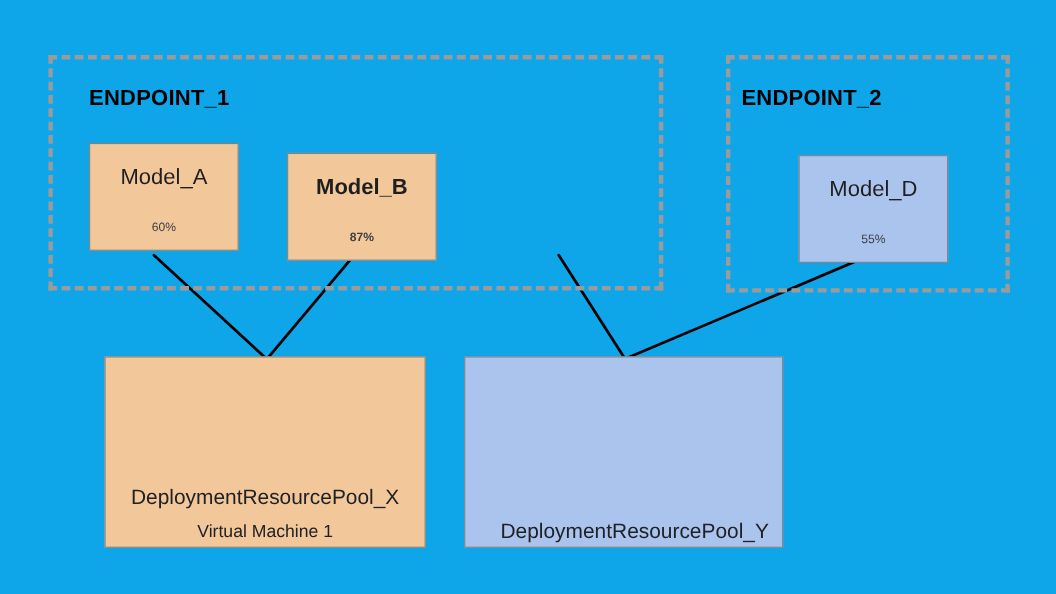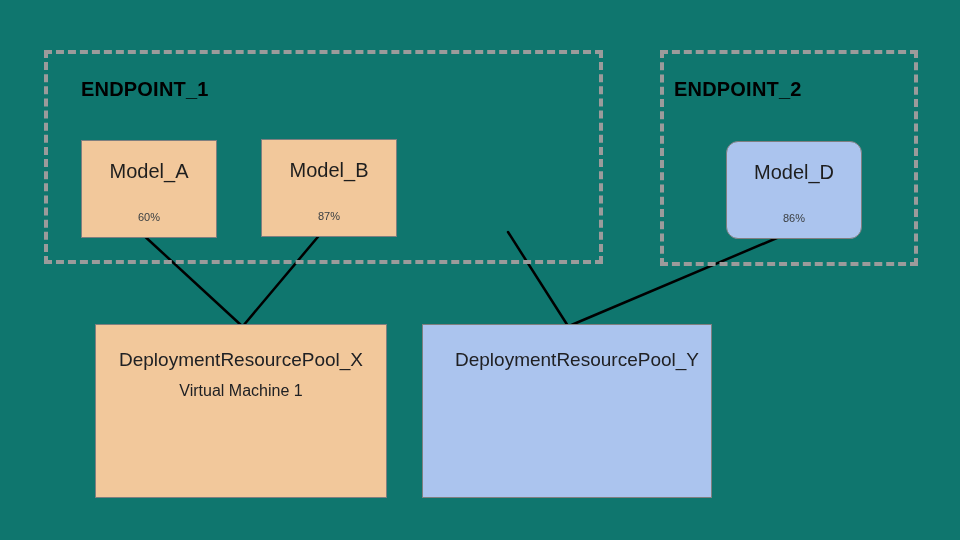--- a/index.html
+++ b/index.html
@@ -5,21 +5,21 @@
   html, body {
     margin: 0;
     padding: 0;
     background: #ffffff;
     font-family: "Liberation Sans", "DejaVu Sans", sans-serif;
   }
   .stage {
     position: relative;
     width: 960px;
     height: 540px;
-    background: #0f766e;
+    background: #0ea5e9;
     overflow: hidden;
   }
   .wires {
     position: absolute;
     left: 0; top: 0;
     width: 960px; height: 540px;
     pointer-events: none;
   }
   .endpoint {
     position: absolute;
@@ -58,32 +58,32 @@
     color: #1e1e1e;
     line-height: 28px;
     white-space: nowrap;
   }
   .model .m-pct {
     font-size: 11px;
     color: #3c4043;
     line-height: 20px;
     white-space: nowrap;
   }
-  .model.ma { left: 33px;  top: 86px; }
-  .model.mb { left: 213px; top: 85px; }
+  .model.ma { left: 33px;  top: 76px; }
+  .model.mb { left: 213px; top: 85px; font-weight: bold; }
   .model.mc { left: 394px; top: 85px; }
-  .model.md { left: 62px;  top: 87px; border-radius: 12px; }
+  .model.md { left: 62px;  top: 87px; }
   .pool {
     position: absolute;
     box-sizing: border-box;
     border: 1px solid #7f7f7f;
     display: flex;
     flex-direction: column;
     align-items: center;
-    justify-content: flex-start;
+    justify-content: flex-end;
     padding-top: 22px;
   }
   .pool.px { left: 95px;  top: 324px; width: 292px; height: 174px; background: #f2c89b; }
   .pool.py { left: 422px; top: 324px; width: 290px; height: 174px; background: #abc4ee; padding-left: 20px; }
   .pool .p-name {
     font-size: 19px;
     color: #202124;
     line-height: 26px;
     white-space: nowrap;
   }
@@ -120,21 +120,21 @@
       <div class="m-pct">87%</div>
     </div>
 
   </div>
 
   <div class="endpoint ep2">
     <div class="ep-title">ENDPOINT_2</div>
 
     <div class="model blue md">
       <div class="m-name">Model_D</div>
-      <div class="m-pct">86%</div>
+      <div class="m-pct">55%</div>
     </div>
   </div>
 
   <div class="pool px">
     <div class="p-name">DeploymentResourcePool_X</div>
     <div class="p-vm">Virtual Machine 1</div>
   </div>
 
   <div class="pool py">
     <div class="p-name">DeploymentResourcePool_Y</div>

